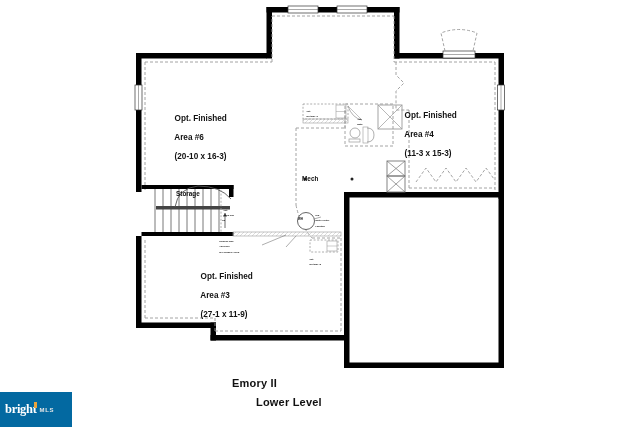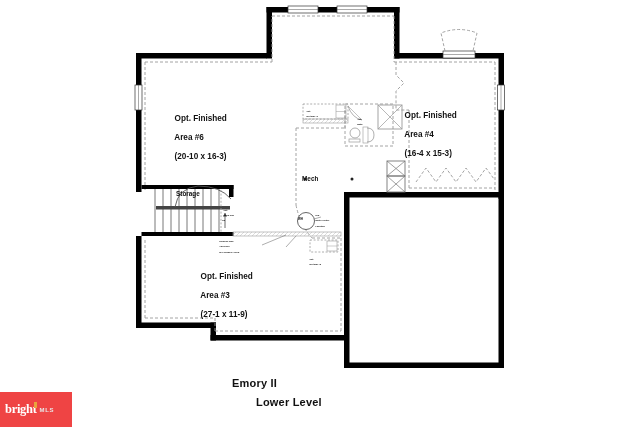--- a/index.html
+++ b/index.html
@@ -13,21 +13,21 @@
        font-family:"Liberation Sans",sans-serif;color:#111;
        white-space:pre;pointer-events:none;}
   .lbl.big{font-size:8.2px;font-weight:bold;}
   .lbl.med{font-size:6.4px;font-weight:bold;}
   .lbl.xs{font-size:3.0px;font-weight:bold;}
   .lbl.tiny{font-size:2.3px;font-weight:bold;}
   .lbl.title{font-size:11px;font-weight:bold;letter-spacing:.2px;}
 
   
   #wm{position:absolute;left:0;top:392px;width:72px;height:35px;
-      background:#ef4444;display:flex;align-items:center;
+      background:#0369a1;display:flex;align-items:center;
       justify-content:flex-start;padding-left:5px;box-sizing:border-box;}
   #wm .bt{font-size:12.5px;font-weight:bold;color:#ffffff;
           font-family:"Liberation Serif",serif;letter-spacing:-0.3px;position:relative;}
   #wm .dot{position:absolute;width:3px;height:6px;background:#e8a33d;
            right:-0.5px;top:0px;}
   #wm .mls{font-size:6px;color:#e8e8e8;font-weight:bold;margin-left:3px;
            letter-spacing:.6px;font-family:"Liberation Sans",sans-serif;}
 </style>
 </head>
 <body>
@@ -219,21 +219,21 @@
 
 <div class="lbl big" style="left:196px;top:262px;width:110px;">
   <span>Opt. Finished</span><br>
   <span>Area #3</span><br>
   <span>(27-1 x 11-9)</span>
 </div>
 
 <div class="lbl big" style="left:400px;top:101px;width:110px;">
   <span>Opt. Finished</span><br>
   <span>Area #4</span><br>
-  <span>(16-4 x 15-3)</span>
+  <span>(11-3 x 15-3)</span>
 </div>
 
 <div class="lbl med" style="left:302px;top:175px;width:52px;">Mech</div>
 
 <div class="lbl med" style="left:176px;top:190px;width:44px;">Storage</div>
 
 <div class="lbl tiny" style="left:222px;top:219px;width:14px;">Up</div>
 
 <div class="lbl tiny" style="left:222px;top:206px;width:34px;text-align:left;">
   <span>Opt.</span><br>

